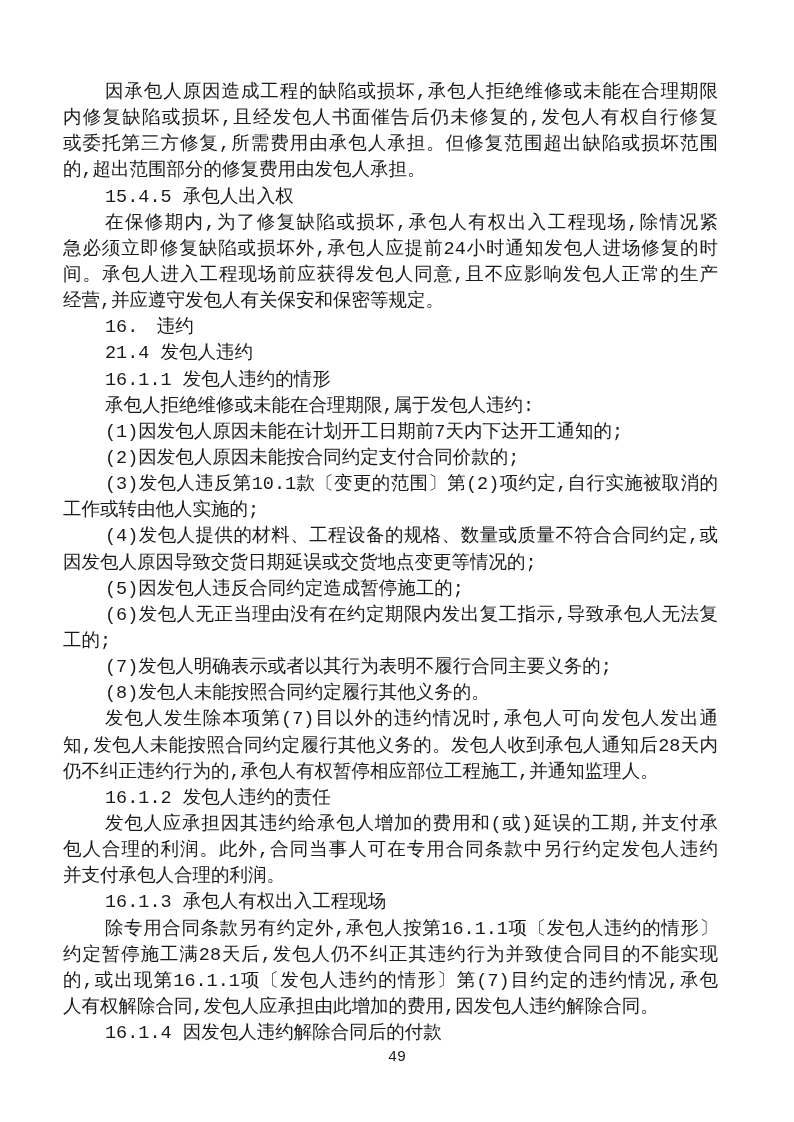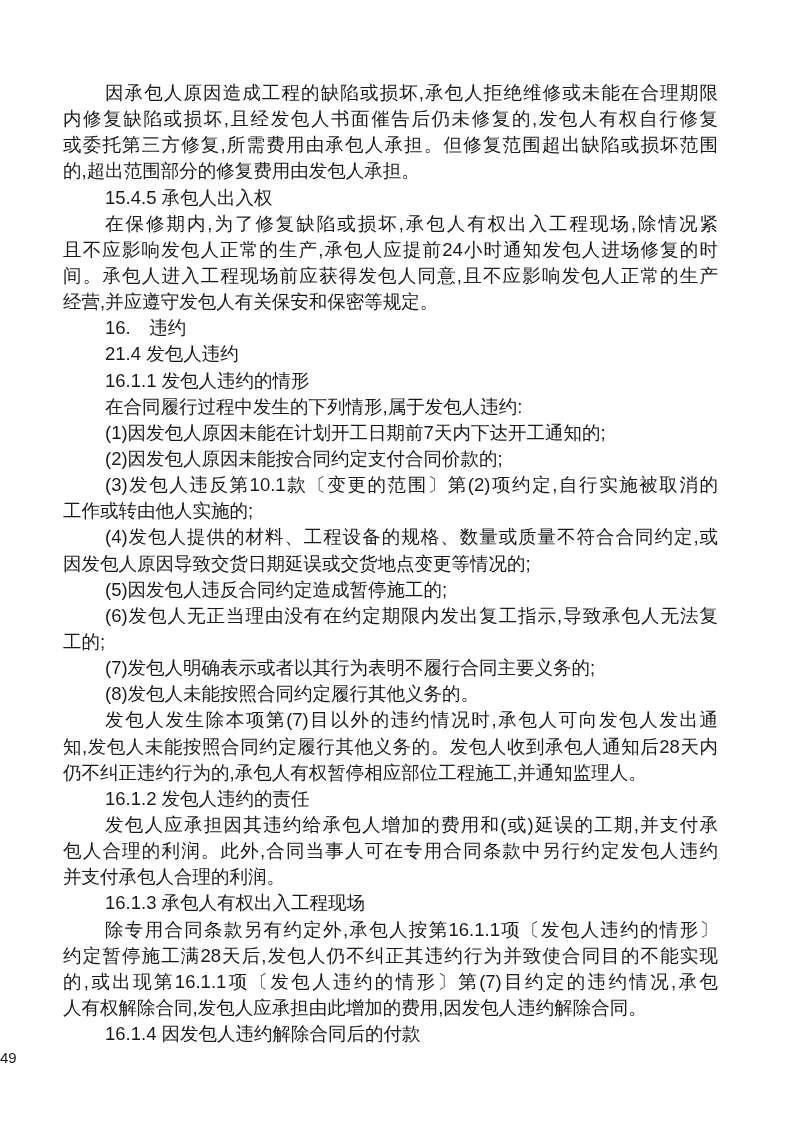--- a/index.html
+++ b/index.html
@@ -6,21 +6,21 @@
     margin: 0;
     padding: 0;
     background: #ffffff;
   }
   .page {
     position: relative;
     width: 794px;
     height: 1122px;
     background: #ffffff;
     overflow: hidden;
-    font-family: Liberation Sans, sans-serif;
+    font-family: Liberation Mono, monospace;
     color: #1a1a1a;
     border-radius: 18px;
   }
   .content {
     padding: 80px 76px 0 63px;
   }
   .line {
     height: 26.15px;
     line-height: 26.15px;
     font-size: 18.5px;
@@ -30,44 +30,44 @@
   }
   .line.indent {
     padding-left: 42px;
   }
   .line.fill {
     text-align: justify;
     text-align-last: justify;
   }
   .page-number {
     margin-top: 1px;
-    text-align: left;
+    text-align: center;
     font-size: 15px;
     line-height: 20px;
     color: #1a1a1a;
   }
 </style>
 </head>
 <body>
 
 <div class="page">
   <div class="content">
       <div class="line indent fill">因承包人原因造成工程的缺陷或损坏,承包人拒绝维修或未能在合理期限</div>
       <div class="line fill">内修复缺陷或损坏,且经发包人书面催告后仍未修复的,发包人有权自行修复</div>
       <div class="line fill">或委托第三方修复,所需费用由承包人承担。但修复范围超出缺陷或损坏范围</div>
       <div class="line">的,超出范围部分的修复费用由发包人承担。</div>
       <div class="line indent">15.4.5 承包人出入权</div>
       <div class="line indent fill">在保修期内,为了修复缺陷或损坏,承包人有权出入工程现场,除情况紧</div>
-      <div class="line fill">且不应影响发包人正常的生产,承包人应提前24小时通知发包人进场修复的时</div>
+      <div class="line fill">急必须立即修复缺陷或损坏外,承包人应提前24小时通知发包人进场修复的时</div>
       <div class="line fill">间。承包人进入工程现场前应获得发包人同意,且不应影响发包人正常的生产</div>
       <div class="line">经营,并应遵守发包人有关保安和保密等规定。</div>
       <div class="line indent">16.　违约</div>
       <div class="line indent">21.4 发包人违约</div>
       <div class="line indent">16.1.1 发包人违约的情形</div>
-      <div class="line indent">在合同履行过程中发生的下列情形,属于发包人违约:</div>
+      <div class="line indent">承包人拒绝维修或未能在合理期限,属于发包人违约:</div>
       <div class="line indent">(1)因发包人原因未能在计划开工日期前7天内下达开工通知的;</div>
       <div class="line indent">(2)因发包人原因未能按合同约定支付合同价款的;</div>
       <div class="line indent fill">(3)发包人违反第10.1款〔变更的范围〕第(2)项约定,自行实施被取消的</div>
       <div class="line">工作或转由他人实施的;</div>
       <div class="line indent fill">(4)发包人提供的材料、工程设备的规格、数量或质量不符合合同约定,或</div>
       <div class="line">因发包人原因导致交货日期延误或交货地点变更等情况的;</div>
       <div class="line indent">(5)因发包人违反合同约定造成暂停施工的;</div>
       <div class="line indent fill">(6)发包人无正当理由没有在约定期限内发出复工指示,导致承包人无法复</div>
       <div class="line">工的;</div>
       <div class="line indent">(7)发包人明确表示或者以其行为表明不履行合同主要义务的;</div>

